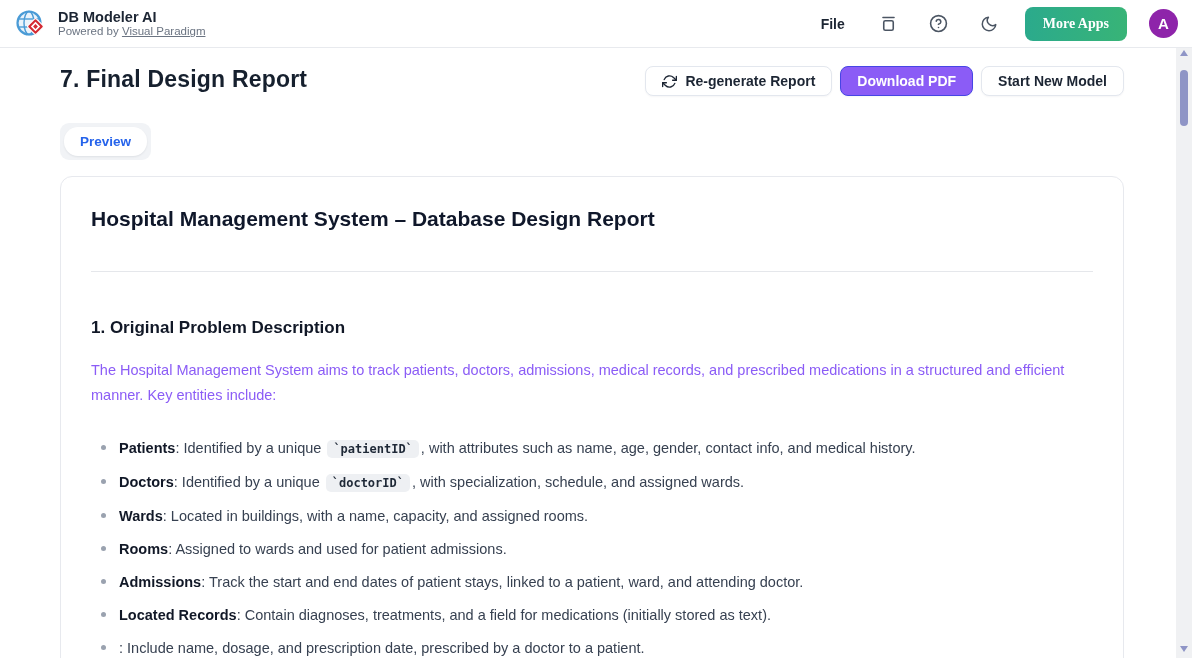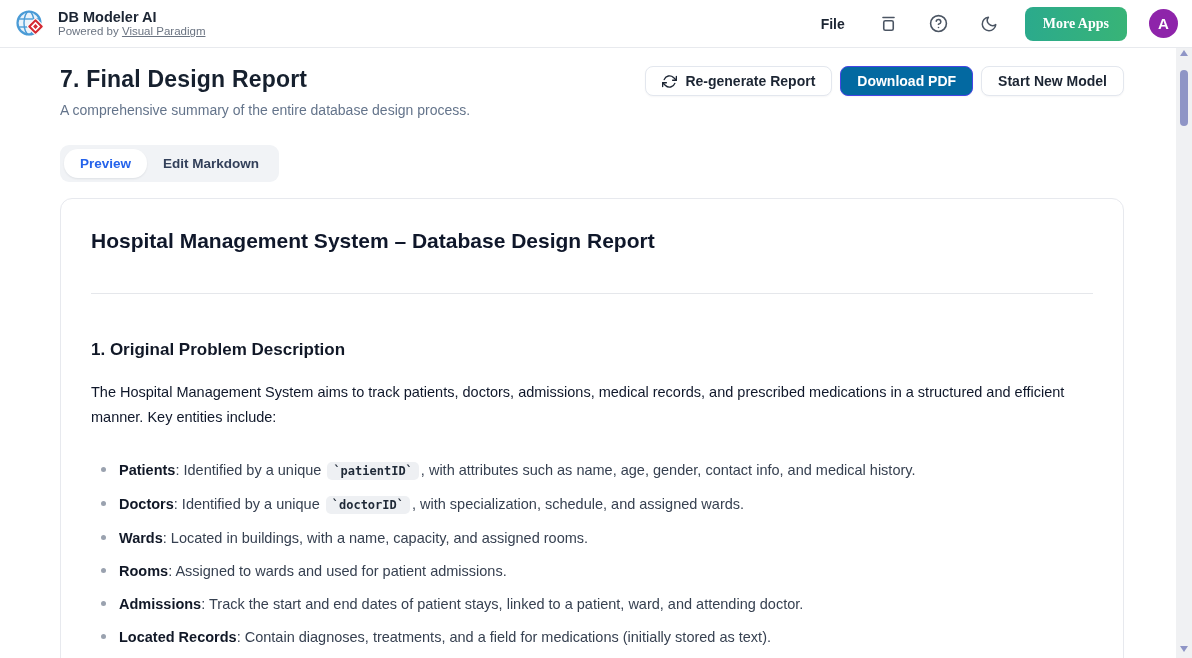--- a/index.html
+++ b/index.html
@@ -31,35 +31,35 @@
   .content { width:1064px; margin:22px 0 0 60px; }
 
   .toolbar-row { display:flex; align-items:flex-start; }
   .page-title { font-size:23px; font-weight:700; color:#16202e; letter-spacing:.2px; }
   .page-subtitle { font-size:14px; color:#64748b; margin-top:9px; }
   .actions { margin-left:auto; display:flex; gap:8px; }
   .btn { height:23px; display:inline-flex; align-items:center; gap:8px; padding:14px 16px;
          font-size:14px; font-weight:600; color:#1c2533; background:#fff;
          border:1px solid #e3e7ee; border-radius:8px; cursor:pointer;
          box-shadow:0 1px 2px rgba(16,24,40,.04); font-family:"Liberation Sans", sans-serif; }
-  .btn-primary { background:#0369a1; border-color:#4745e5; color:#fff; }
+  .btn-primary { background:#8b5cf6; border-color:#4745e5; color:#fff; }
 
   
   .tabs { display:inline-flex; background:#f1f3f6; border-radius:9px; padding:4px; margin-top:27px; }
   .tab { font-size:13.5px; font-weight:600; padding:7px 16px; border-radius:14px; cursor:pointer;
          color:#33405a; }
   .tab.active { background:#fff; color:#2563eb; box-shadow:0 1px 2px rgba(16,24,40,.08); }
 
   
   .card { margin-top:16px; width:1064px; height:640px; background:#fff;
           border:1px solid #e7e9ee; border-radius:12px; padding:30px; }
   .report-title { font-size:21px; font-weight:700; color:#0f172a; margin-bottom:40px; }
   .report-hr { border:none; border-top:1px solid #e5e7eb; }
   .section-heading { font-size:17px; font-weight:700; color:#111827; margin-top:46px; }
-  .intro { font-size:14.5px; line-height:25px; color:#0f172a; margin-top:20px; }
+  .intro { font-size:14.5px; line-height:25px; color:#8b5cf6; margin-top:20px; }
   .entity-list { list-style:none; margin-top:27px; }
   .entity-list li { position:relative; padding-left:28px; font-size:14.5px; line-height:26px;
                     color:#374151; margin-bottom:7px; }
   .entity-list li::before { content:''; position:absolute; left:10px; top:10px; width:5px; height:5px;
                     border-radius:50%; background:#9aa2af; }
   .entity-list strong { color:#111827; font-weight:700; }
   .entity-list code { font-family:"DejaVu Sans Mono", monospace; font-size:12px; font-weight:700;
                     color:#1f2937; background:#eef0f3; border-radius:5px; padding:2px 6px; margin:0 2px; }
 
   
@@ -126,39 +126,37 @@
     <div class="avatar">A</div>
   </div>
 </div>
 
 <div class="page">
   <div class="content">
 
     <div class="toolbar-row">
       <div>
         <div class="page-title">7. Final Design Report</div>
-        <div class="page-subtitle">A comprehensive summary of the entire database design process.</div>
       </div>
       <div class="actions">
         <button class="btn">
           <svg width="15" height="15" viewBox="0 0 24 24" fill="none" stroke="#1c2533" stroke-width="2.2" stroke-linecap="round" stroke-linejoin="round">
             <path d="M23 4v6h-6"></path>
               <path d="M1 20v-6h6"></path>
             <path d="M3.51 9a9 9 0 0 1 14.85-3.36L23 10M1 14l4.64 4.36A9 9 0 0 0 20.49 15"></path>
           </svg>
           <span>Re-generate Report</span>
         </button>
         <button class="btn btn-primary">Download PDF</button>
         <button class="btn">Start New Model</button>
       </div>
     </div>
 
     <div class="tabs">
       <div class="tab active">Preview</div>
-      <div class="tab">Edit Markdown</div>
     </div>
 
     <div class="card">
       <div class="report-title">Hospital Management System – Database Design Report</div>
       <hr class="report-hr">
       <div class="section-heading">1. Original Problem Description</div>
       <p class="intro">The Hospital Management System aims to track patients, doctors, admissions, medical records, and prescribed medications in a structured and efficient manner. Key entities include:</p>
       <ul class="entity-list">
           <li><strong>Patients</strong>: Identified by a unique <code>`patientID`</code>, with attributes such as name, age, gender, contact info, and medical history.</li>
           <li><strong>Doctors</strong>: Identified by a unique <code>`doctorID`</code>, with specialization, schedule, and assigned wards.</li>

